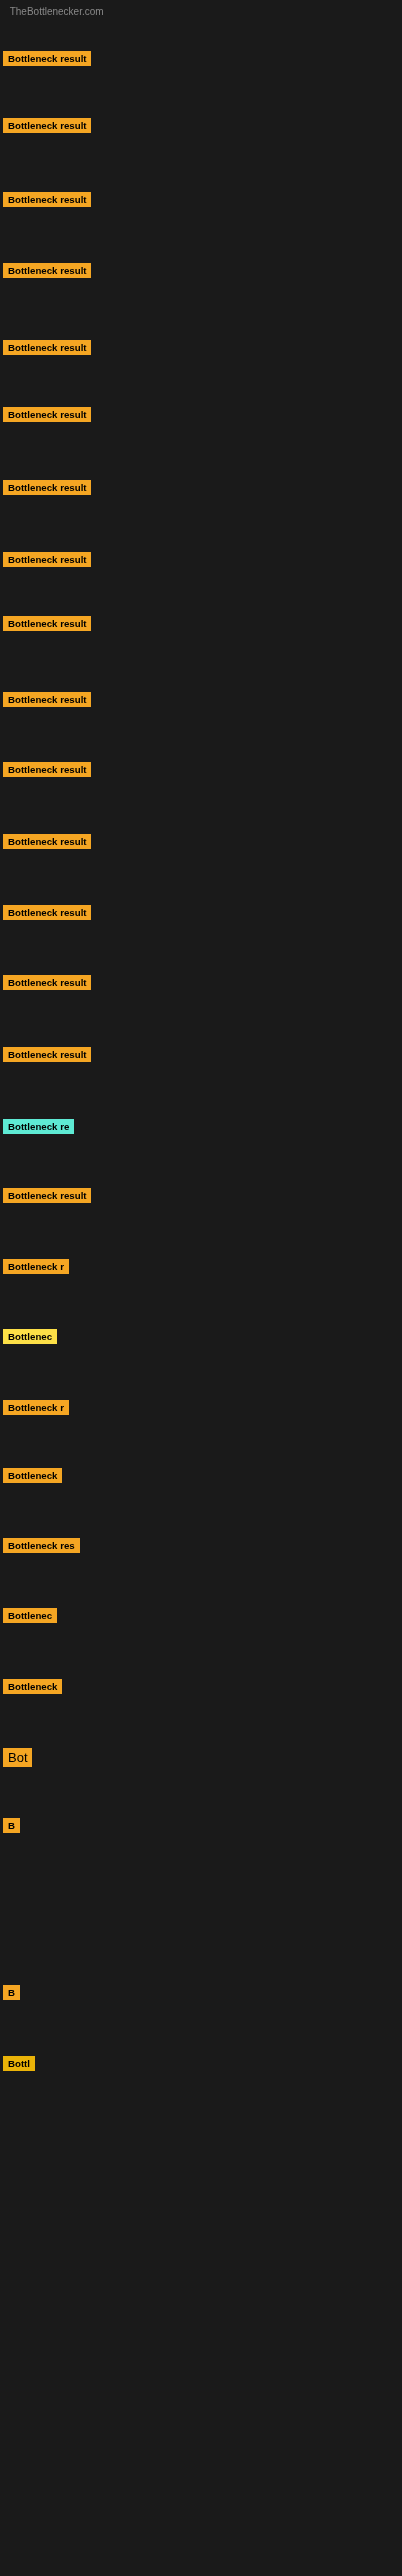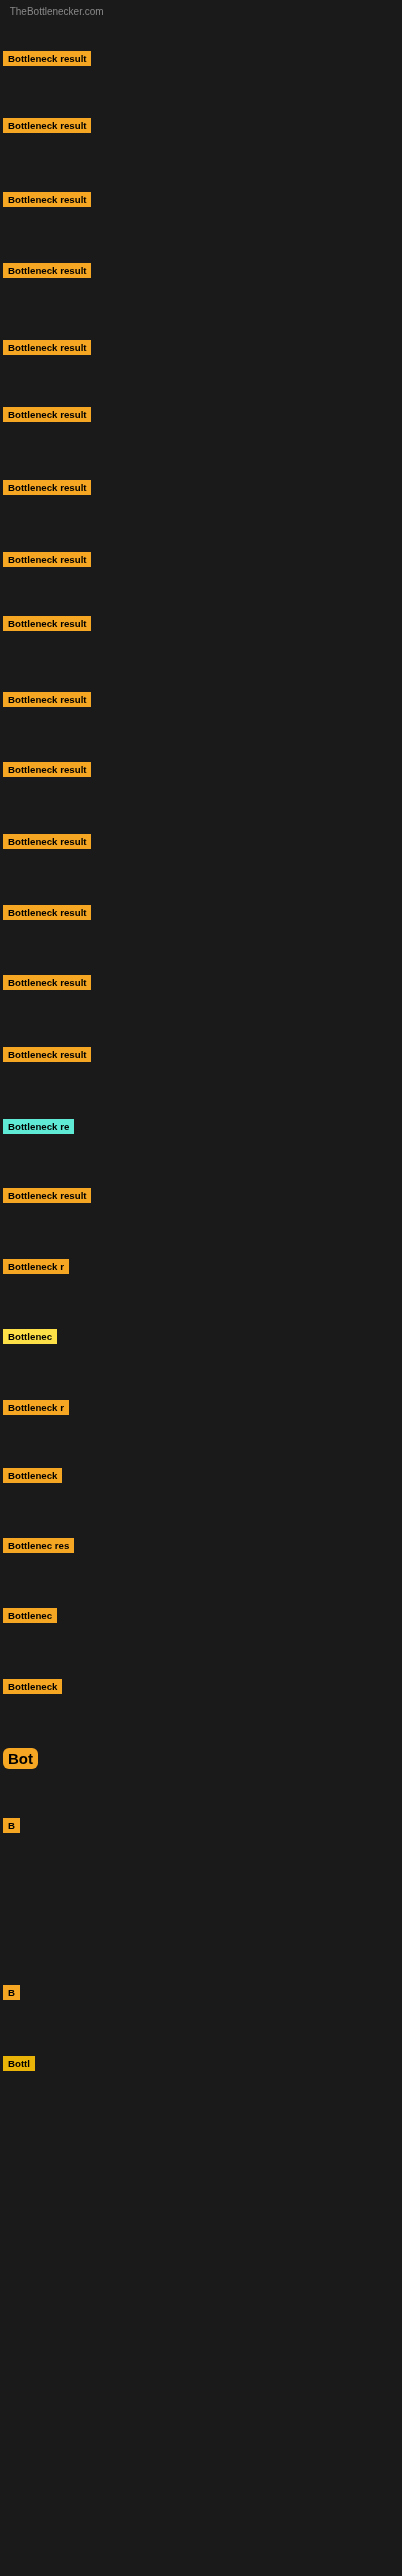--- a/index.html
+++ b/index.html
@@ -44,21 +44,21 @@
     <div style="position: absolute; top: 813px; left: 3.2px;"><span style="background-color: rgb(245, 166, 35); color: rgb(0, 0, 0); font-size: 9.7px; font-weight: bold; padding: 2.4px 4.8px; display: inline-block; max-width: 114px; overflow: hidden; white-space: nowrap;">Bottleneck result</span></div>
     <div style="position: absolute; top: 884px; left: 3.2px;"><span style="background-color: rgb(245, 166, 35); color: rgb(0, 0, 0); font-size: 9.7px; font-weight: bold; padding: 2.4px 4.8px; display: inline-block; max-width: 111px; overflow: hidden; white-space: nowrap;">Bottleneck result</span></div>
     <div style="position: absolute; top: 954px; left: 3.2px;"><span style="background-color: rgb(245, 166, 35); color: rgb(0, 0, 0); font-size: 9.7px; font-weight: bold; padding: 2.4px 4.8px; display: inline-block; max-width: 109px; overflow: hidden; white-space: nowrap;">Bottleneck result</span></div>
     <div style="position: absolute; top: 1026px; left: 3.2px;"><span style="background-color: rgb(245, 166, 35); color: rgb(0, 0, 0); font-size: 9.7px; font-weight: bold; padding: 2.4px 4.8px; display: inline-block; max-width: 106px; overflow: hidden; white-space: nowrap;">Bottleneck result</span></div>
     <div style="position: absolute; top: 1098px; left: 3.2px;"><span style="background-color: #5eead4; color: rgb(0, 0, 0); font-size: 9.7px; font-weight: bold; padding: 2.4px 4.8px; display: inline-block; max-width: 90px; overflow: hidden; white-space: nowrap;">Bottleneck re</span></div>
     <div style="position: absolute; top: 1167px; left: 3.2px;"><span style="background-color: rgb(245, 166, 35); color: rgb(0, 0, 0); font-size: 9.7px; font-weight: bold; padding: 2.4px 4.8px; display: inline-block; max-width: 103px; overflow: hidden; white-space: nowrap;">Bottleneck result</span></div>
     <div style="position: absolute; top: 1238px; left: 3.2px;"><span style="background-color: rgb(245, 166, 35); color: rgb(0, 0, 0); font-size: 9.7px; font-weight: bold; padding: 2.4px 4.8px; display: inline-block; max-width: 87px; overflow: hidden; white-space: nowrap;">Bottleneck r</span></div>
     <div style="position: absolute; top: 1308px; left: 3.2px;"><span style="background-color: #fde047; color: rgb(0, 0, 0); font-size: 9.7px; font-weight: bold; padding: 2.4px 4.8px; display: inline-block; max-width: 74px; overflow: hidden; white-space: nowrap;">Bottlenec</span></div>
     <div style="position: absolute; top: 1379px; left: 3.2px;"><span style="background-color: rgb(245, 166, 35); color: rgb(0, 0, 0); font-size: 9.7px; font-weight: bold; padding: 2.4px 4.8px; display: inline-block; max-width: 82px; overflow: hidden; white-space: nowrap;">Bottleneck r</span></div>
     <div style="position: absolute; top: 1447px; left: 3.2px;"><span style="background-color: rgb(245, 166, 35); color: rgb(0, 0, 0); font-size: 9.7px; font-weight: bold; padding: 2.4px 4.8px; display: inline-block; max-width: 76px; overflow: hidden; white-space: nowrap;">Bottleneck</span></div>
-    <div style="position: absolute; top: 1517px; left: 3.2px;"><span style="background-color: rgb(245, 166, 35); color: rgb(0, 0, 0); font-size: 9.7px; font-weight: bold; padding: 2.4px 4.8px; display: inline-block; max-width: 93px; overflow: hidden; white-space: nowrap;">Bottlenec res</span></div>
+    <div style="position: absolute; top: 1517px; left: 3.2px;"><span style="background-color: rgb(245, 166, 35); color: rgb(0, 0, 0); font-size: 9.7px; font-weight: bold; padding: 2.4px 4.8px; display: inline-block; max-width: 93px; overflow: hidden; white-space: nowrap;">Bottleneck res</span></div>
     <div style="position: absolute; top: 1587px; left: 3.2px;"><span style="background-color: rgb(245, 166, 35); color: rgb(0, 0, 0); font-size: 9.7px; font-weight: bold; padding: 2.4px 4.8px; display: inline-block; max-width: 66px; overflow: hidden; white-space: nowrap;">Bottlenec</span></div>
     <div style="position: absolute; top: 1658px; left: 3.2px;"><span style="background-color: rgb(245, 166, 35); color: rgb(0, 0, 0); font-size: 9.7px; font-weight: bold; padding: 2.4px 4.8px; display: inline-block; max-width: 72px; overflow: hidden; white-space: nowrap;">Bottleneck</span></div>
-    <div style="position: absolute; top: 1727px; left: 3.2px;"><span style="background-color: rgb(245, 166, 35); color: rgb(0, 0, 0); font-size: 15px; font-weight: bold; padding: 2.4px 4.8px; display: inline-block; max-width: 45px; overflow: hidden; white-space: nowrap; border-radius: 6px;">Bot</span></div>
+    <div style="position: absolute; top: 1727px; left: 3.2px;"><span style="background-color: rgb(245, 166, 35); color: rgb(0, 0, 0); font-size: 13px; font-weight: normal; padding: 2.4px 4.8px; display: inline-block; max-width: 45px; overflow: hidden; white-space: nowrap;">Bot</span></div>
     <div style="position: absolute; top: 1797px; left: 3.2px;"><span style="background-color: rgb(245, 166, 35); color: rgb(0, 0, 0); font-size: 9.7px; font-weight: bold; padding: 2.4px 4.8px; display: inline-block; max-width: 34px; overflow: hidden; white-space: nowrap;">B</span></div>
     <div style="position: absolute; top: 1964px; left: 3.2px;"><span style="background-color: rgb(245, 166, 35); color: rgb(0, 0, 0); font-size: 9.7px; font-weight: bold; padding: 2.4px 4.8px; display: inline-block; max-width: 29px; overflow: hidden; white-space: nowrap;">B</span></div>
     <div style="position: absolute; top: 2035px; left: 3.2px;"><span style="background-color: #eab308; color: rgb(0, 0, 0); font-size: 9.7px; font-weight: bold; padding: 2.4px 4.8px; display: inline-block; max-width: 48px; overflow: hidden; white-space: nowrap;">Bottl</span></div>
   </div>
 
 
 </body></html>

